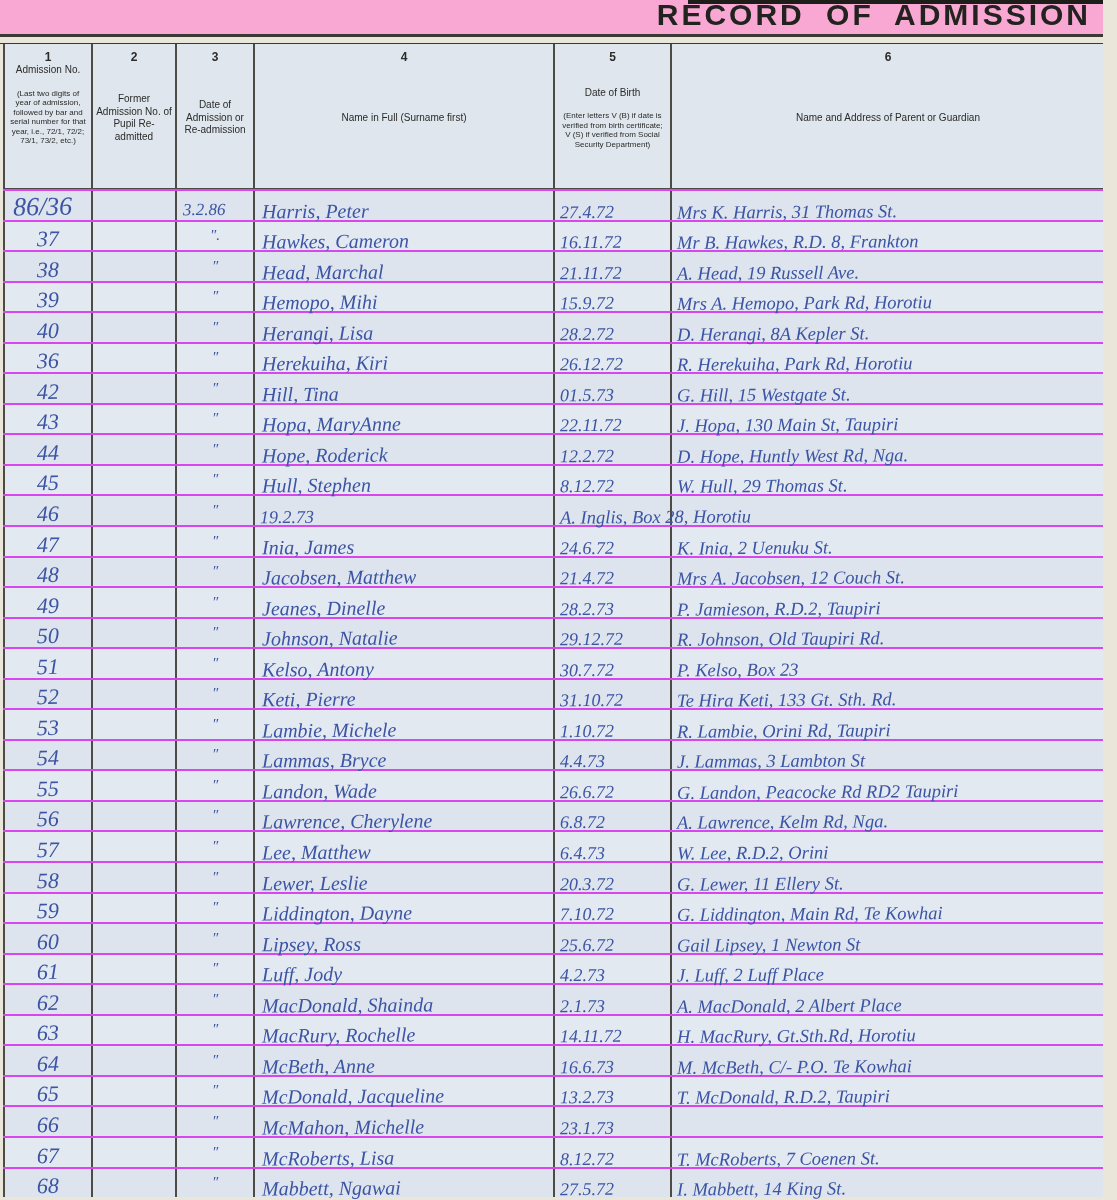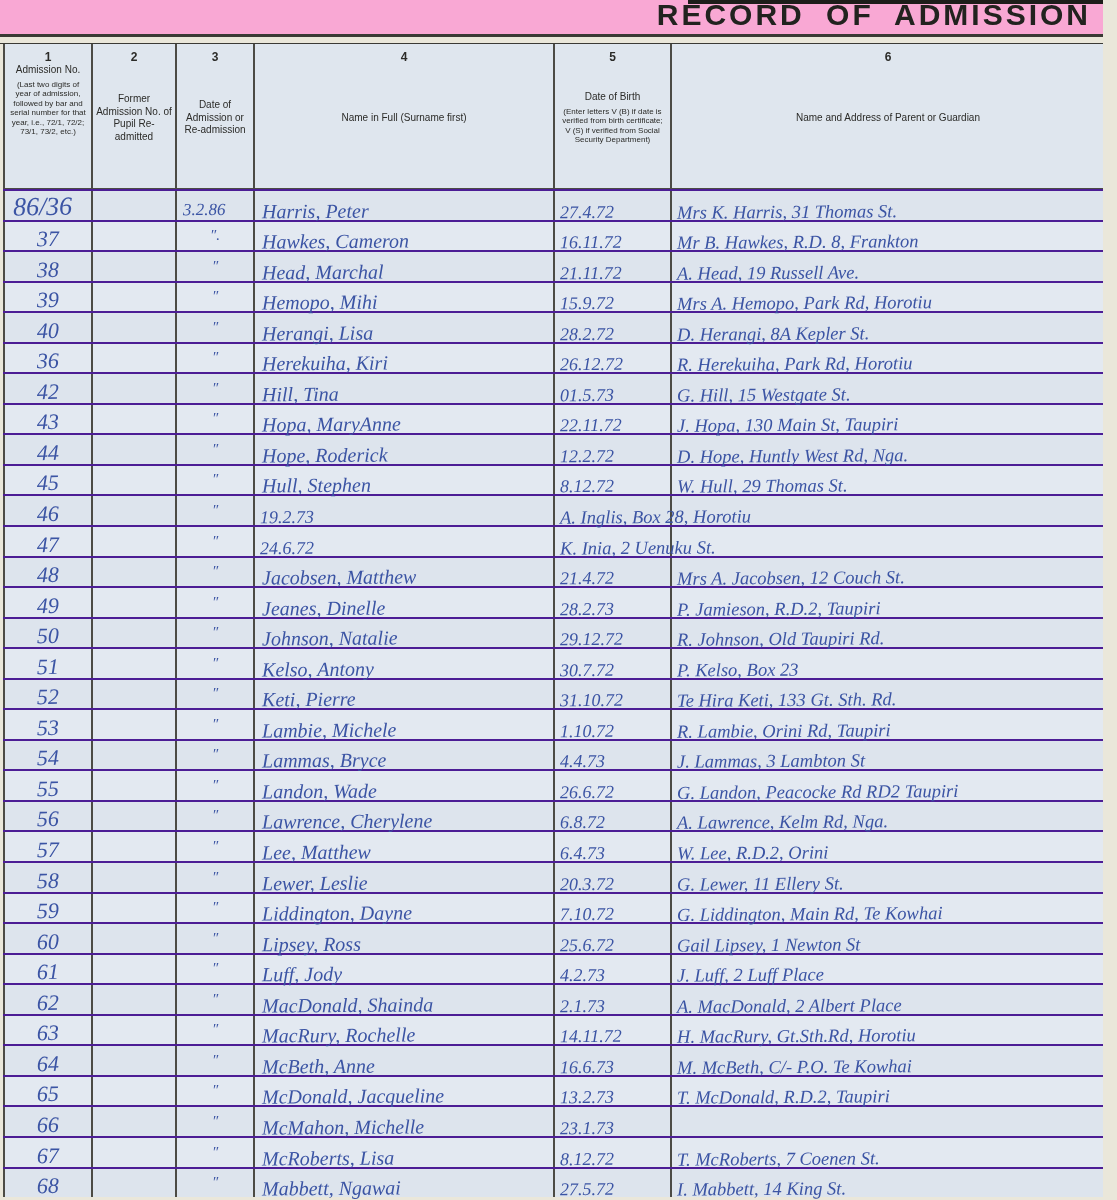--- a/index.html
+++ b/index.html
@@ -41,26 +41,26 @@
   }
   .cell.first{border-left:2px solid #4c4b45;}
   
   .header .cell{
     padding-top:4px;
     text-align:center;color:#2b2b28;
     height:144px;
   }
   .col-num{font-size:12px;font-weight:bold;color:#2b2b28;margin-top:2px;}
   .hdr-label{font-size:10px;line-height:1.25;padding:0 3px;}
-  .hdr-note{font-size:8px;line-height:1.2;margin-top:3px;padding:0 4px;color:#2b2b28;}
+  .hdr-note{font-size:8px;line-height:1.2;margin-top:12px;padding:0 4px;color:#2b2b28;}
   .hdr-mid{display:flex;flex-direction:column;justify-content:center;height:108px;}
   .header{border-bottom:1px solid #4c4b45;}
   
   .body .grid-row{height:28.55px;}
-  .body .grid-row{border-top:2px solid #4c1d95;}
+  .body .grid-row{border-top:2px solid #d946ef;}
   .body .grid-row:nth-child(even){background:#e3e9f1;}
   .body .grid-row:nth-child(odd){background:#dde4ed;}
   .cell .ink{
     font-family:"Liberation Serif", serif;font-style:italic;
     color:#3b54a4;position:absolute;bottom:-3px;white-space:nowrap;
     transform:rotate(-0.4deg);
   }
   .ink.no{font-size:22px;left:50%;transform:translateX(-50%) rotate(-1deg);bottom:-2px;}
   .body .grid-row:first-child .ink.no{font-size:26px;left:8px;transform:rotate(-1deg);}
   .ink.ditto{font-size:15px;left:50%;transform:translateX(-50%);bottom:6px;}
@@ -355,20 +355,23 @@
     <div class="cell first">
           <span class="ink no">47</span>
         </div>
     <div class="cell">
           <span class="ink former"></span>
         </div>
     <div class="cell">
           <span class="ink ditto">″</span>
         </div>
     <div class="cell">
+          <span class="ink name">Inia, James</span>
+        </div>
+    <div class="cell">
           <span class="ink dob">24.6.72</span>
         </div>
     <div class="cell">
           <span class="ink parent">K. Inia, 2 Uenuku St.</span>
         </div>
   </div>
 
   <div class="grid-row">
     <div class="cell first">
           <span class="ink no">48</span>

